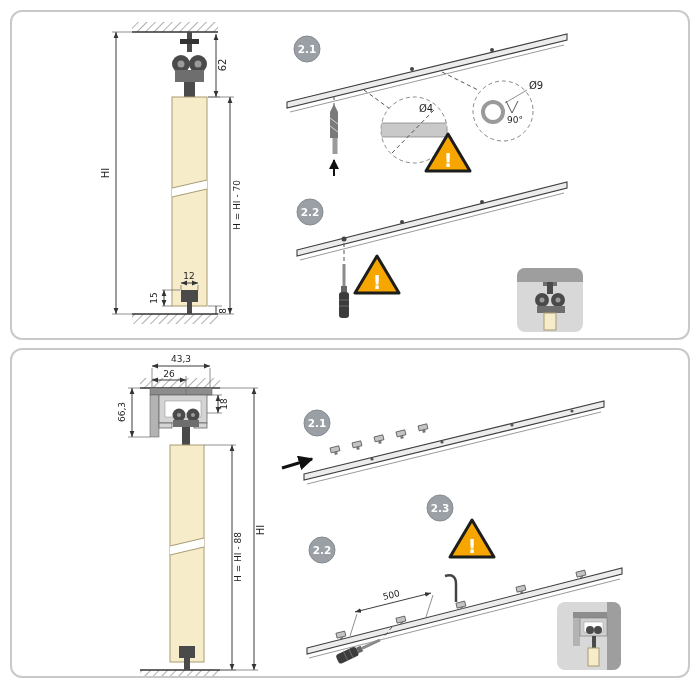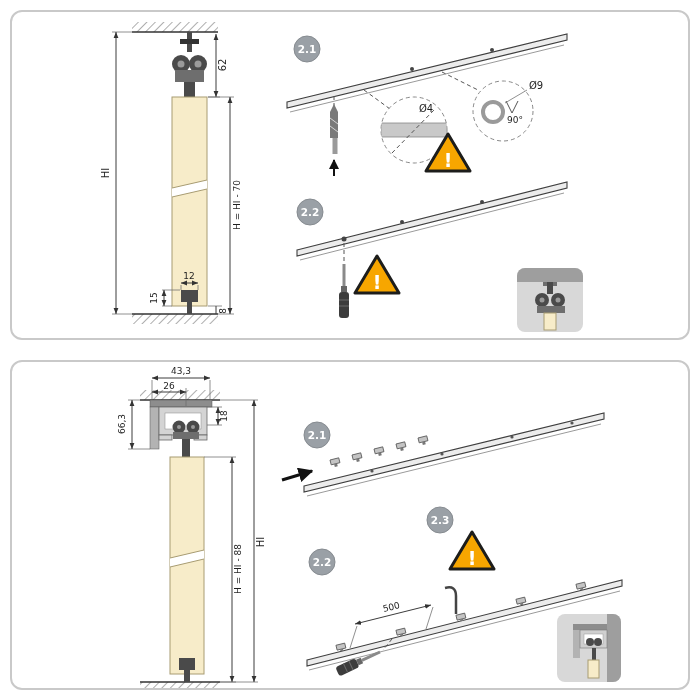--- a/index.html
+++ b/index.html
@@ -1,20 +1,20 @@
 <!DOCTYPE html>
 <html><head>
 <meta charset="utf-8">
 <style>
   html,body{margin:0;padding:0;background:#ffffff;}
   body{width:700px;height:700px;font-family:"DejaVu Sans",sans-serif;}
   .canvas{position:relative;width:700px;height:700px;background:#fff;}
   .panel{position:absolute;left:10px;width:680px;height:330px;border:2px solid #c9c9c9;border-radius:12px;box-sizing:border-box;background:#fff;overflow:hidden;}
   #panel-top{top:10px;}
-  #panel-bottom{top:360px;}
+  #panel-bottom{top:348px;}
   svg{display:block;}
   .dimline{stroke:#3c3c3c;stroke-width:1;fill:none;}
   .extline{stroke:#6b6b6b;stroke-width:0.75;}
   .dimtext{font-size:10px;fill:#1f1f1f;}
   .dimtext-sm{font-size:9px;fill:#1f1f1f;}
   .railface{fill:#ececec;stroke:#3f3f3f;stroke-width:1.1;}
   .railshadow{stroke:#9a9a9a;stroke-width:1;fill:none;}
   .dashed{stroke:#555;stroke-width:1;stroke-dasharray:4 3;fill:none;}
   .badge-circle{fill:#9aa0a6;stroke:#868b90;stroke-width:1;}
   .badge-text{font-size:10.5px;font-weight:bold;fill:#ffffff;}

